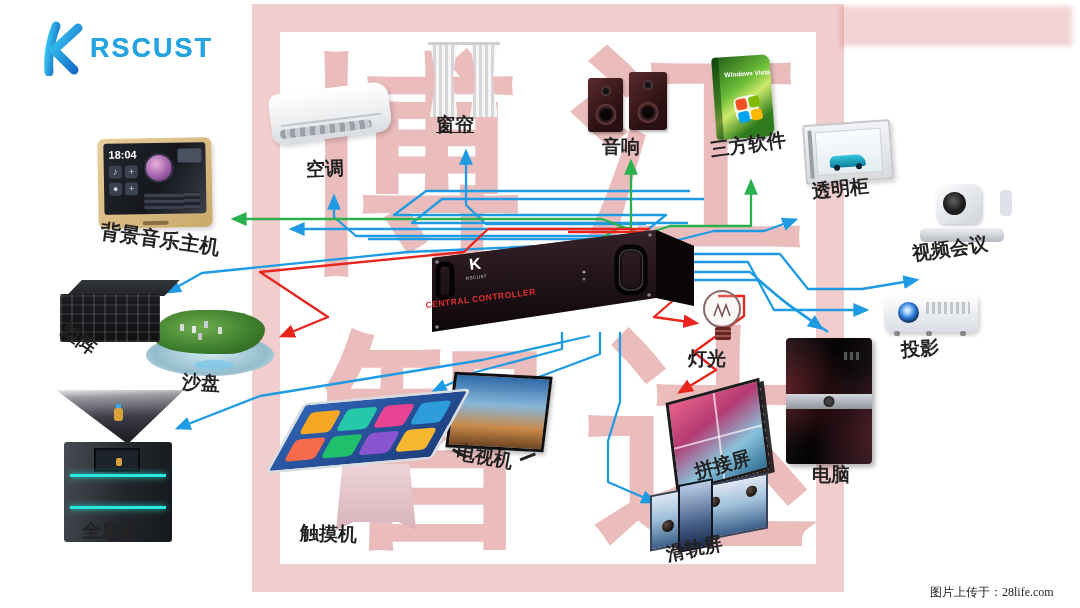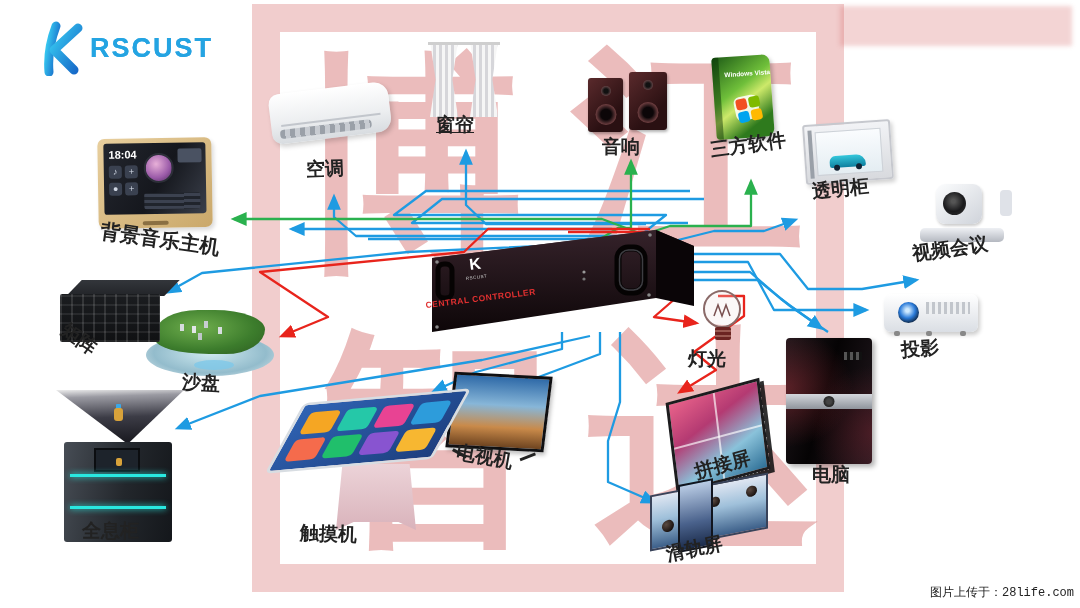--- a/index.html
+++ b/index.html
@@ -205,21 +205,21 @@
   .matrix .front{position:absolute;left:0;top:14px;width:100px;height:48px;border-radius:2px;
       background:
         repeating-linear-gradient(90deg,rgba(255,255,255,.12) 0 2px,transparent 2px 11px),
         repeating-linear-gradient(0deg,rgba(255,255,255,.08) 0 2px,transparent 2px 9px),
         linear-gradient(180deg,#1b1d20,#101113);}
 
   
   .controller{left:418px;top:220px;width:278px;height:118px;}
 
   
-  .credit{position:absolute;left:930px;top:584px;z-index:5;font-family:Liberation Mono, monospace;
+  .credit{position:absolute;left:930px;top:584px;z-index:5;font-family:Liberation Serif, serif;
           font-size:12px;color:#222;}
 </style>
 </head>
 <body>
 
 <div class="stage">
 
   <div class="wm">
     <div class="wm-frame"></div>
     <div class="wm-band"></div>

